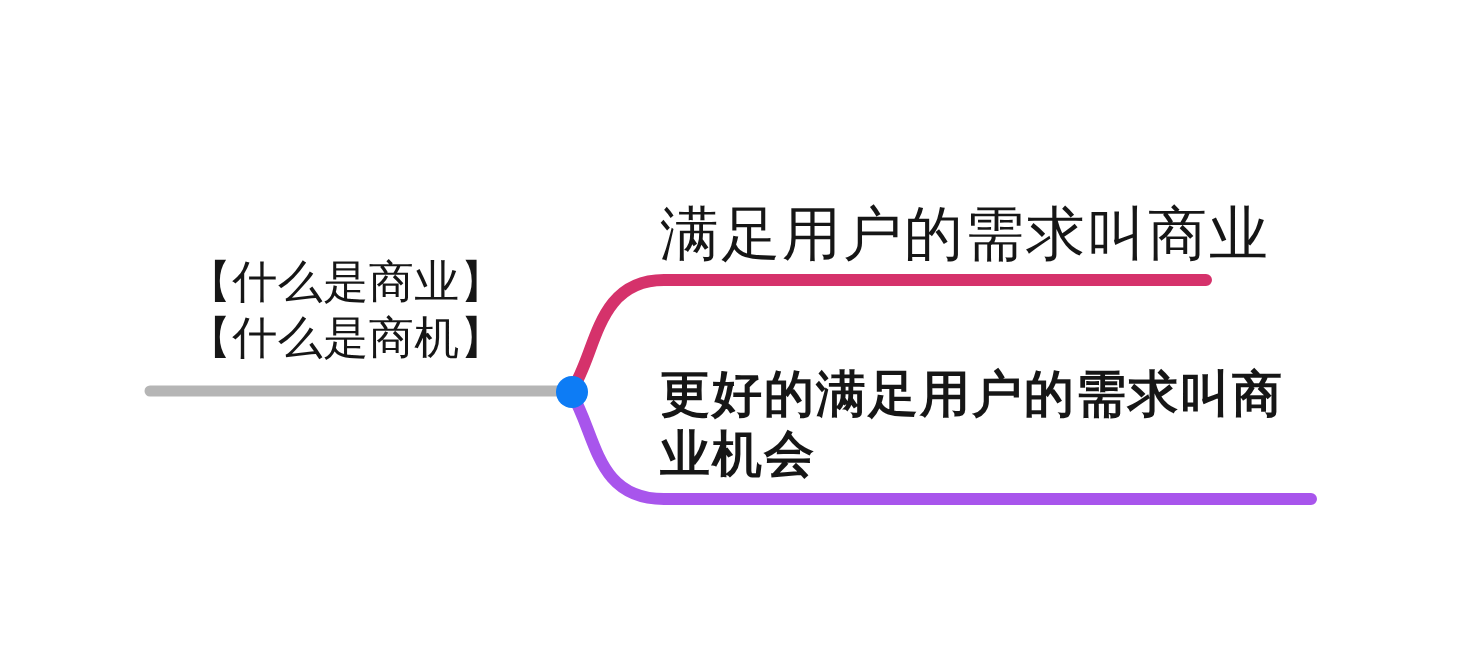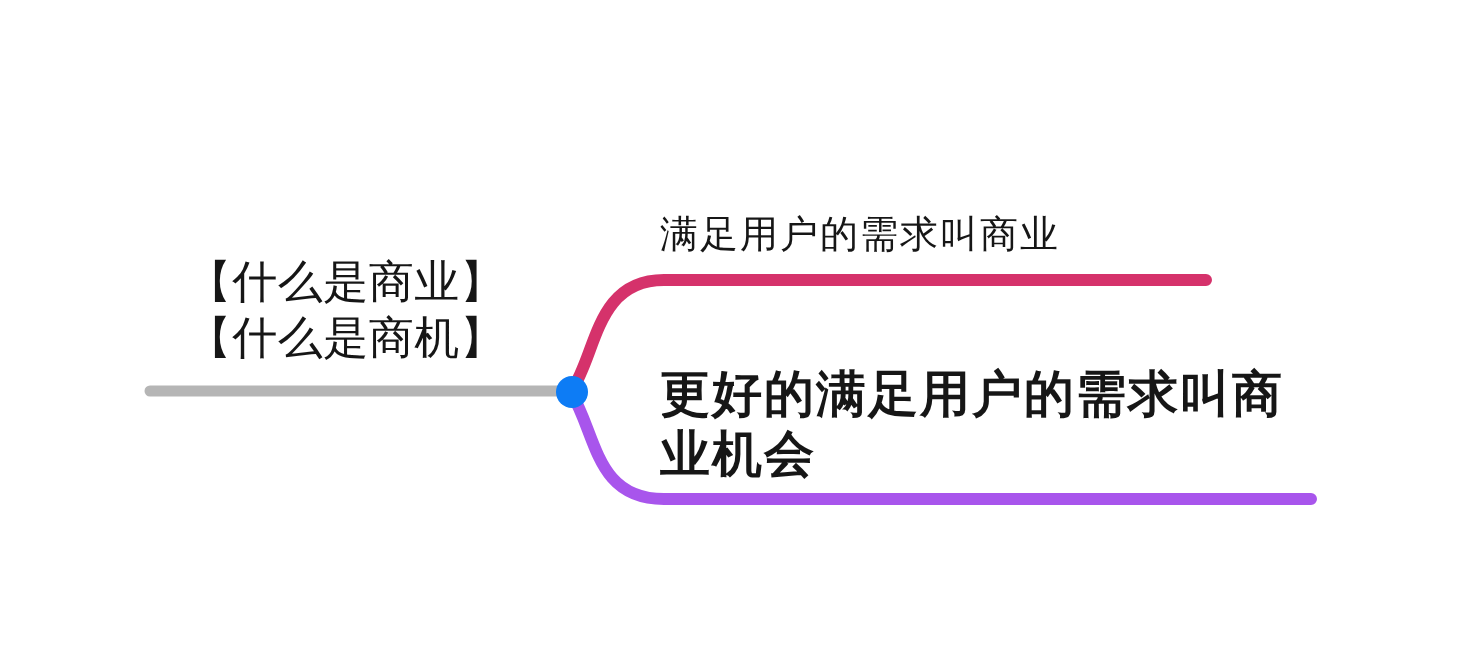--- a/index.html
+++ b/index.html
@@ -36,21 +36,21 @@
     width: 440px;
     text-align: center;
     font-size: 45px;
     line-height: 56px;
     white-space: pre-line;
     letter-spacing: 0.5px;
   }
   .branch-label-top {
     left: 660px;
     top: 204px;
-    font-size: 38px;
+    font-size: 59px;
     line-height: 60px;
     letter-spacing: 2px;
     white-space: nowrap;
   }
   .branch-label-bottom {
     left: 660px;
     top: 364px;
     width: 645px;
     font-size: 50px;
     line-height: 60px;

